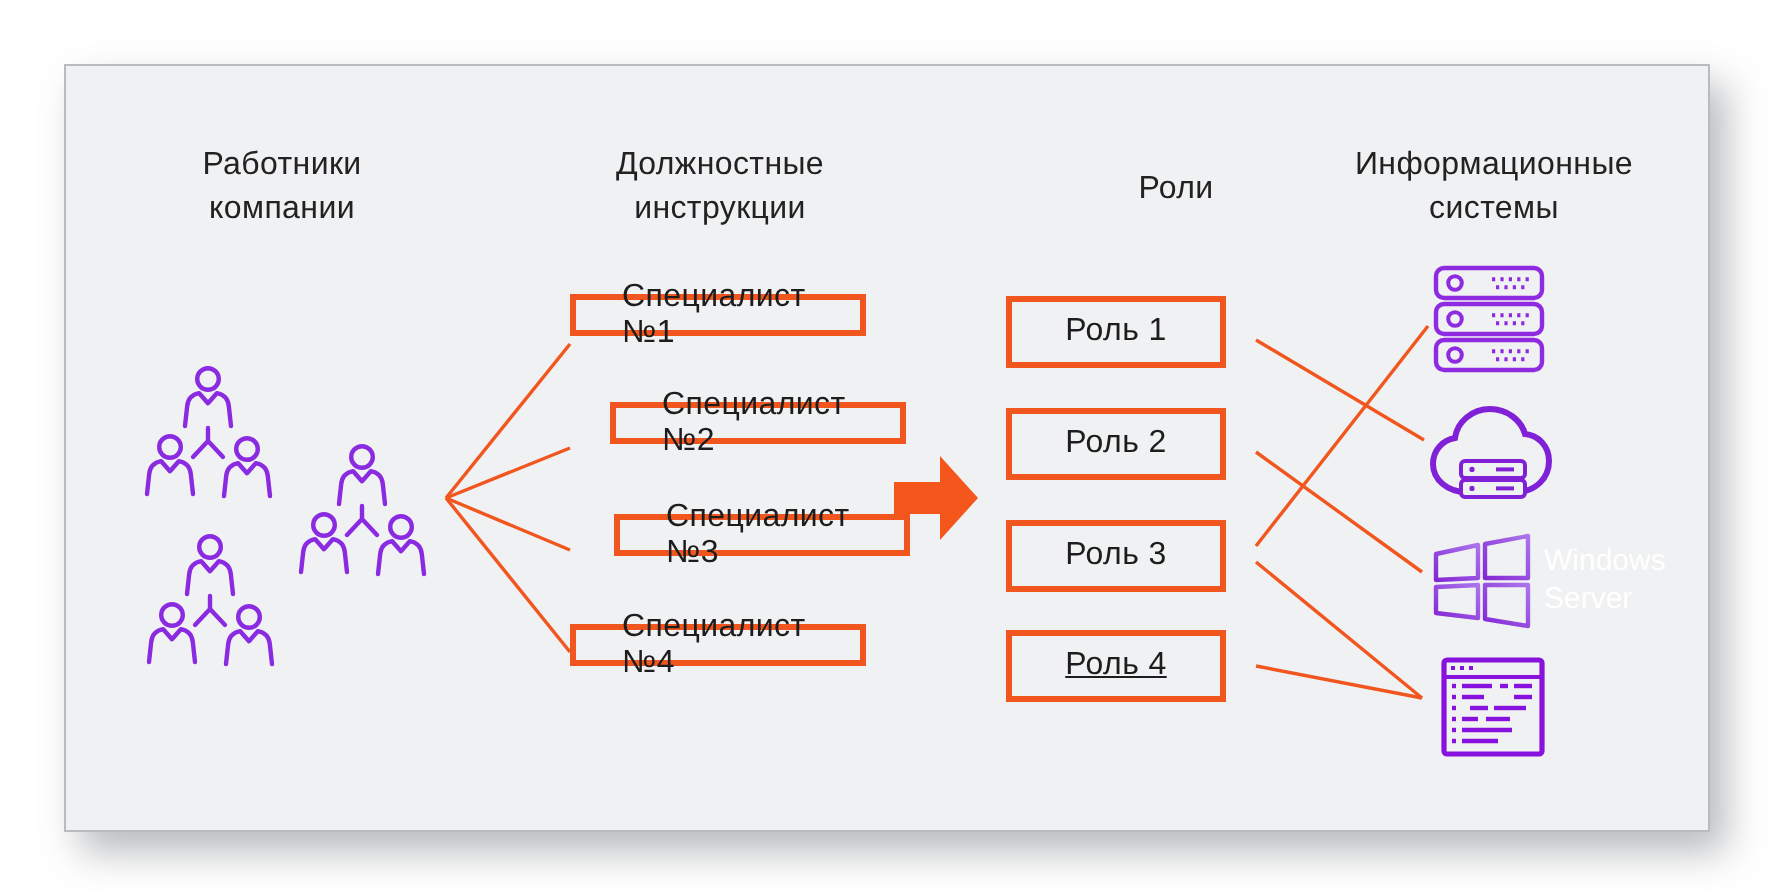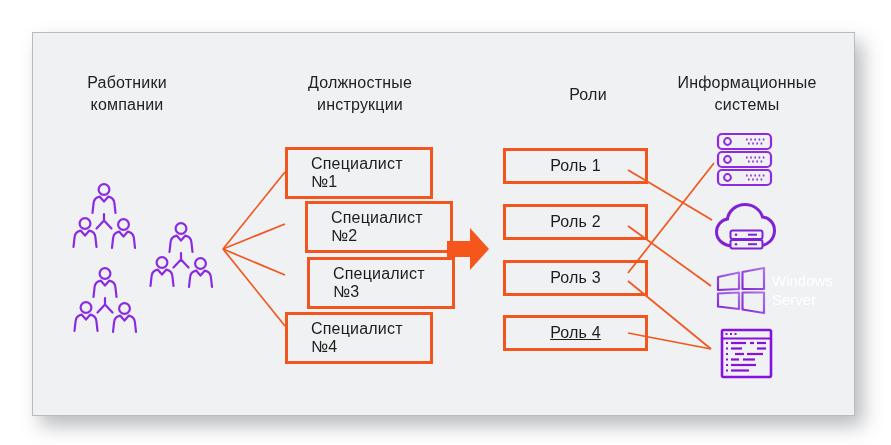--- a/index.html
+++ b/index.html
@@ -14,33 +14,33 @@
     background:#f0f1f2;
     border:1px solid #b9bcbf;
     box-shadow:8px 10px 18px rgba(100,105,110,0.45);
     box-sizing:border-box;
   }
   .overlay{position:absolute;left:0;top:0;width:891px;height:445px;pointer-events:none;}
   .hdr{
     position:absolute;text-align:center;font-size:16px;line-height:22px;
     color:#222;letter-spacing:0.2px;
   }
-  .hdr-employees{left:67px;top:72px;width:120px;}
+  .hdr-employees{left:81px;top:72px;width:120px;}
   .hdr-instructions{left:290px;top:72px;width:140px;}
   .hdr-roles{left:548px;top:84px;width:80px;}
   .hdr-systems{left:672px;top:72px;width:150px;}
   .box{
     position:absolute;box-sizing:border-box;
     border:3px solid #f2561f;background:transparent;
     display:flex;align-items:center;justify-content:center;
     font-size:16px;color:#1d1d1d;letter-spacing:0.2px;
   }
-  .spec{left:285px;width:148px;height:52px;padding-left:23px;}
+  .spec{left:285px;width:148px;height:21px;padding-left:23px;}
   .spec1{top:147px;}.spec2{top:201px;margin-left:20px;}.spec3{top:257px;margin-left:22px;}.spec4{top:312px;}
-  .role{left:503px;width:145px;height:36px;}
+  .role{left:503px;width:110px;height:36px;}
   .role1{top:148px;}.role2{top:204px;}.role3{top:260px;}.role4{top:315px;text-decoration:underline;}
   .win-label{
     position:absolute;left:772px;top:271px;width:76px;
     font-size:15px;line-height:19px;color:#ffffff;
   }
 </style>
 </head>
 <body>
 
 <div class="card"></div>

